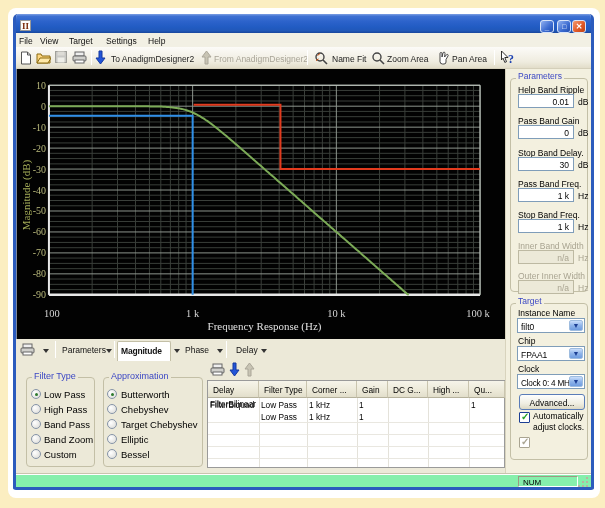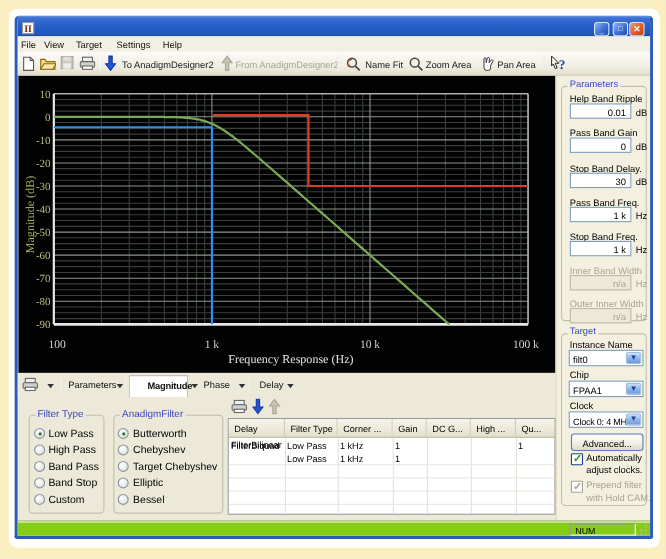--- a/index.html
+++ b/index.html
@@ -32,21 +32,21 @@
 .rlab{position:absolute;font-size:9.5px;color:#000;white-space:nowrap}
 .tabbar{left:0;top:325px;width:489px;height:22px;background:#ece9d8;font-size:8.5px}
 .tab{position:absolute;top:3px;color:#111}
 .tabact{background:#fff;border:1px solid #c3bfa6;border-bottom:none;border-radius:2px 2px 0 0;font-weight:bold;letter-spacing:-0.2px}
 .dar{position:absolute;top:10px;width:0;height:0;border-left:3px solid transparent;border-right:3px solid transparent;border-top:4px solid #333}
 .tblwrap{left:191px;top:366px;width:298px;height:88px;background:#fff;border:1px solid #9a9a9a}
 .th{position:absolute;top:0;height:17px;background:linear-gradient(180deg,#f6f4ea,#ece9d8 60%,#e2decb);border-right:1px solid #c9c4ae;border-bottom:1px solid #b5b19b;font-size:8.3px;color:#000;padding:4px 0 0 5px;white-space:nowrap;overflow:hidden}
 .td{position:absolute;font-size:8.3px;color:#000;white-space:nowrap;overflow:hidden;padding-left:2px}
 .vline{position:absolute;top:17px;bottom:0;width:1px;background:#e4e2da}
 .hline{position:absolute;left:0;right:0;height:1px;background:#e9e7e0}
-.sbar{left:0;top:459px;width:575px;height:15px;background:#84cc16;border-top:1px solid #c9c4ae;box-shadow:inset 0 1px 0 #fff}
+.sbar{left:0;top:459px;width:575px;height:15px;background:#86efac;border-top:1px solid #c9c4ae;box-shadow:inset 0 1px 0 #fff}
 .num{position:absolute;left:502px;top:2px;width:60px;height:11px;border:1px solid;border-color:#9d9884 #fff #fff #9d9884;font-size:8px;padding:1px 0 0 4px;color:#000}
 .cbox{position:absolute;width:11px;height:11px;background:#fff;border:1px solid #1c3f94;border-radius:1px}
 .chk{position:absolute;left:1px;top:-2px;color:#21a121;font-size:10px;font-weight:bold}
 .ctext{position:absolute;font-size:8.5px;color:#000;line-height:11px;white-space:nowrap}
 </style></head><body>
 <div class="abs glow"></div>
 <div class="abs win">
 
 <div class="abs tbar"></div>
 <div class="abs" style="left:4px;top:6px;width:11px;height:11px;background:#fdfdfb;border:1px solid #999;font-family:'Liberation Serif';font-size:9px;font-weight:bold;color:#7a2a08;text-align:center;line-height:10px">II</div>
@@ -180,57 +180,56 @@
       <div class="flab" style="left:12px;top:295px">Clock</div>
       <div class="combo" style="left:11px;top:305px"><span style="font-size:8.2px;letter-spacing:-0.2px">Clock 0: 4 MH</span><div class="cab">▼</div></div>
       <div class="abs" style="left:13px;top:325px;width:66px;height:16px;border:1px solid #5a7cb8;border-radius:3px;background:linear-gradient(180deg,#fefefe,#f0eee2 60%,#dcd8c4);font-size:8.5px;text-align:center;padding-top:3px;color:#000">Advanced...</div>
       <div class="cbox" style="left:13px;top:343px">
         <div class="chk">✓</div>
       </div>
       <div class="ctext" style="left:27px;top:342px">Automatically<br>adjust clocks.</div>
       <div class="cbox" style="left:13px;top:368px;border-color:#a9a491">
         <div class="chk" style="color:#a9a491">✓</div>
       </div>
-      <div class="ctext dis" style="left:27px;top:367px">Prepend filter<br>with Hold CAM.</div>
     </div>
     <div class="abs tabbar">
       <svg class="abs" style="left:4px;top:4px" width="15" height="13">
         <rect x="3" y="1" width="9" height="4" fill="#eee" stroke="#666"></rect>
         <rect x="1" y="5" width="13" height="5" rx="1" fill="#d0d0cc" stroke="#666"></rect>
         <rect x="3" y="9" width="9" height="3" fill="#fff" stroke="#666"></rect>
       </svg>
       <div class="dar" style="left:27px"></div>
       <div class="sep" style="left:39px;top:2px;height:17px"></div>
       <span class="tab" style="left:46px;top:6px">Parameters</span>
       <div class="dar" style="left:90px"></div>
       <div class="sep" style="left:98px;top:2px;height:17px"></div>
-      <div class="tab tabact" style="left:101px;top:2px;width:54px;height:20px;padding:4px 0 0 16px">Magnitude</div>
+      <div class="tab tabact" style="left:101px;top:2px;width:54px;height:20px;padding:4px 0 0 3px">Magnitude</div>
       <div class="dar" style="left:158px"></div>
       <span class="tab" style="left:169px;top:6px">Phase</span>
       <div class="dar" style="left:201px"></div>
       <div class="sep" style="left:210px;top:2px;height:17px"></div>
       <span class="tab" style="left:220px;top:6px">Delay</span>
       <div class="dar" style="left:245px"></div>
     </div>
     <div class="grp" style="left:10px;top:363px;width:69px;height:90px"></div>
     <div class="gcap" style="left:16px;top:357px;background:#ece9d8;font-size:9px">Filter Type</div>
     <div class="radio" style="left:15px;top:375px">
       <div class="rdot"></div>
     </div>
     <div class="rlab" style="left:28px;top:375px">Low Pass</div>
     <div class="radio" style="left:15px;top:390px"></div>
     <div class="rlab" style="left:28px;top:390px">High Pass</div>
     <div class="radio" style="left:15px;top:405px"></div>
     <div class="rlab" style="left:28px;top:405px">Band Pass</div>
     <div class="radio" style="left:15px;top:420px"></div>
-    <div class="rlab" style="left:28px;top:420px">Band Stop</div>
+    <div class="rlab" style="left:28px;top:420px">Band Zoom</div>
     <div class="radio" style="left:15px;top:435px"></div>
     <div class="rlab" style="left:28px;top:435px">Custom</div>
     <div class="grp" style="left:87px;top:363px;width:100px;height:90px"></div>
-    <div class="gcap" style="left:93px;top:357px;background:#ece9d8;font-size:9px">AnadigmFilter</div>
+    <div class="gcap" style="left:93px;top:357px;background:#ece9d8;font-size:9px">Approximation</div>
     <div class="radio" style="left:91px;top:375px">
       <div class="rdot"></div>
     </div>
     <div class="rlab" style="left:105px;top:375px">Butterworth</div>
     <div class="radio" style="left:91px;top:390px"></div>
     <div class="rlab" style="left:105px;top:390px">Chebyshev</div>
     <div class="radio" style="left:91px;top:405px"></div>
     <div class="rlab" style="left:105px;top:405px">Target Chebyshev</div>
     <div class="radio" style="left:91px;top:420px"></div>
     <div class="rlab" style="left:105px;top:420px">Elliptic</div>

